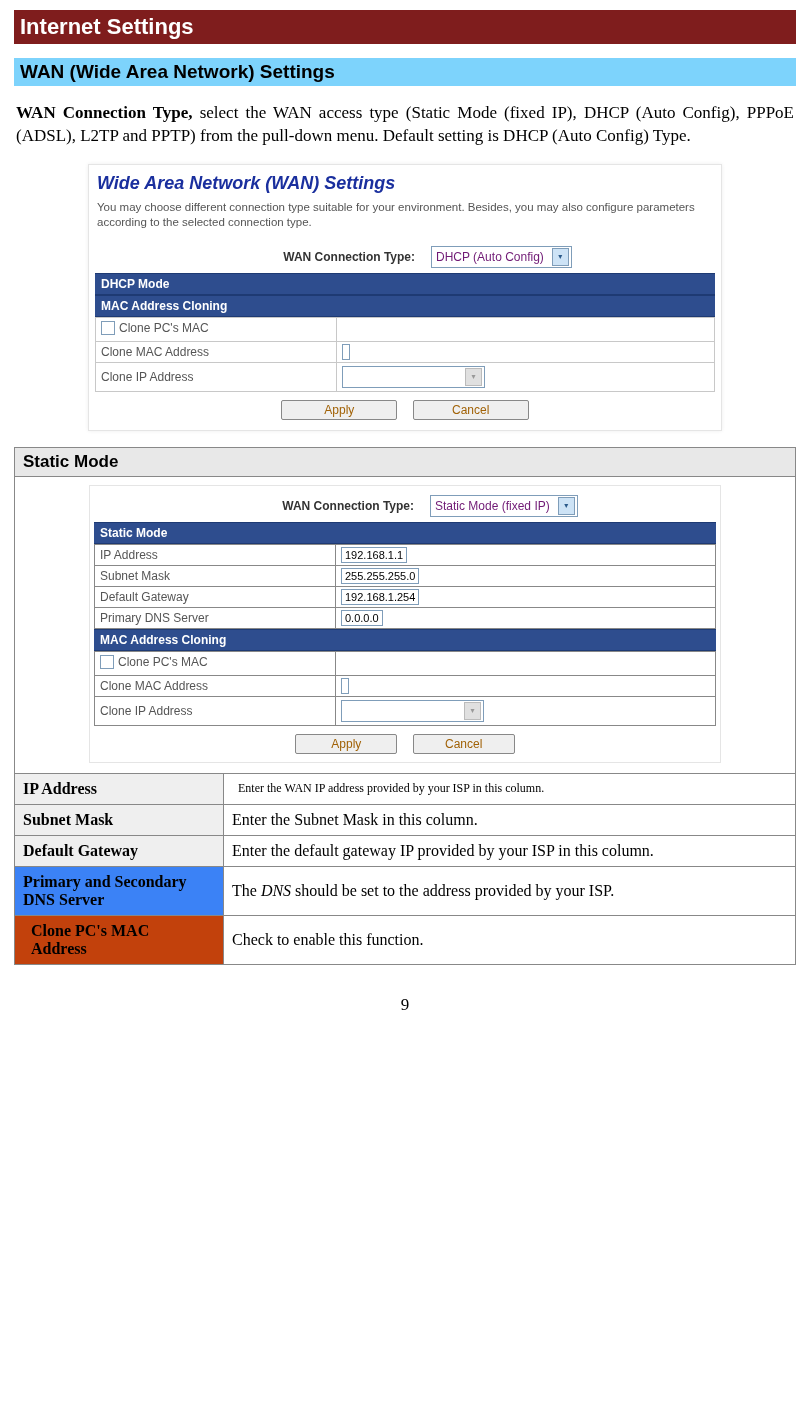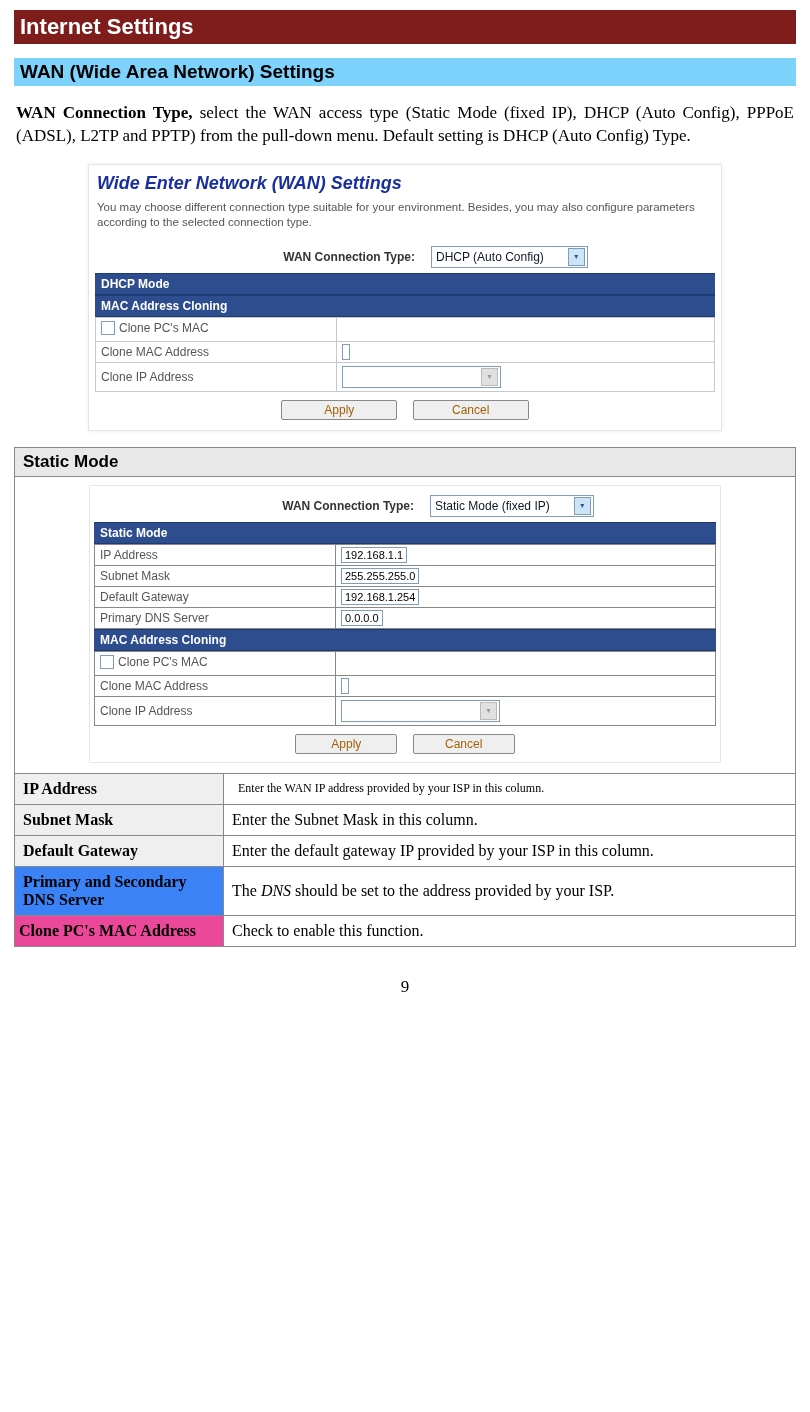--- a/index.html
+++ b/index.html
@@ -76,21 +76,21 @@
   }
   .select-box {
     border: 1px solid #7f9db9;
     background: #fff;
     font-size: 12px;
     padding: 1px 2px;
     display: inline-flex;
     align-items: center;
     height: 18px;
   }
-  .select-text { padding: 0 24px 0 2px; color:#0f172a; }
+  .select-text { padding: 0 8px 0 2px; color:#701a75; }
   .select-btn {
     width: 15px;
     height: 16px;
     background: #cde3f6;
     border: 1px solid #7f9db9;
     display: flex;
     align-items: center;
     justify-content: center;
     font-size: 8px;
     color: #2b5a8a;
@@ -193,21 +193,21 @@
 
 <div class="h1-banner">Internet Settings</div>
 
 <div class="h2-banner">WAN (Wide Area Network) Settings</div>
 
 <p class="body-para">
   <span class="lead">WAN Connection Type, </span><span>select the WAN access type (Static Mode (fixed IP), DHCP (Auto Config), PPPoE (ADSL), L2TP and PPTP) from the pull-down menu. Default setting is DHCP (Auto Config) Type.</span>
 </p>
 
 <div class="shot">
-  <div class="shot-title">Wide Enter Network (WAN) Settings</div>
+  <div class="shot-title">Wide Area Network (WAN) Settings</div>
   <div class="shot-desc">You may choose different connection type suitable for your environment. Besides, you may also configure parameters according to the selected connection type.</div>
 
   <div class="form-row">
     <div class="form-label">WAN Connection Type:</div>
     <div class="select-box">
       <span class="select-text">DHCP (Auto Config)</span>
       <span class="select-btn">▾</span>
     </div>
   </div>
 
@@ -336,19 +336,19 @@
     <td class="key" style="background:#EFEFEF;font-weight:bold;border:1px solid #888;padding:6px 8px;font-size:16px;">Default Gateway</td>
     <td style="border:1px solid #888;padding:6px 8px;font-size:16px;">Enter the default gateway IP provided by your ISP in this column.</td>
   </tr>
   <tr>
     <td class="key" style="background:#3b82f6;font-weight:bold;border:1px solid #888;padding:6px 8px;font-size:16px;">Primary and Secondary DNS Server</td>
     <td style="border:1px solid #888;padding:6px 8px;font-size:16px;">
       <span>The </span><span class="dns-italic">DNS</span><span> should be set to the address provided by your ISP.</span>
     </td>
   </tr>
   <tr>
-    <td class="key" style="background:#ec4899;font-weight:bold;border:1px solid #888;padding:6px 4px;font-size:16px;">Clone PC's MAC Address</td>
+    <td class="key" style="background:#c2410c;font-weight:bold;border:1px solid #888;padding:6px 16px;font-size:16px;">Clone PC's MAC Address</td>
     <td style="border:1px solid #888;padding:6px 8px;font-size:16px;">Check to enable this function.</td>
   </tr>
 </tbody>
   </table>
 
 <div class="page-num">9</div>
 
 </body></html>

